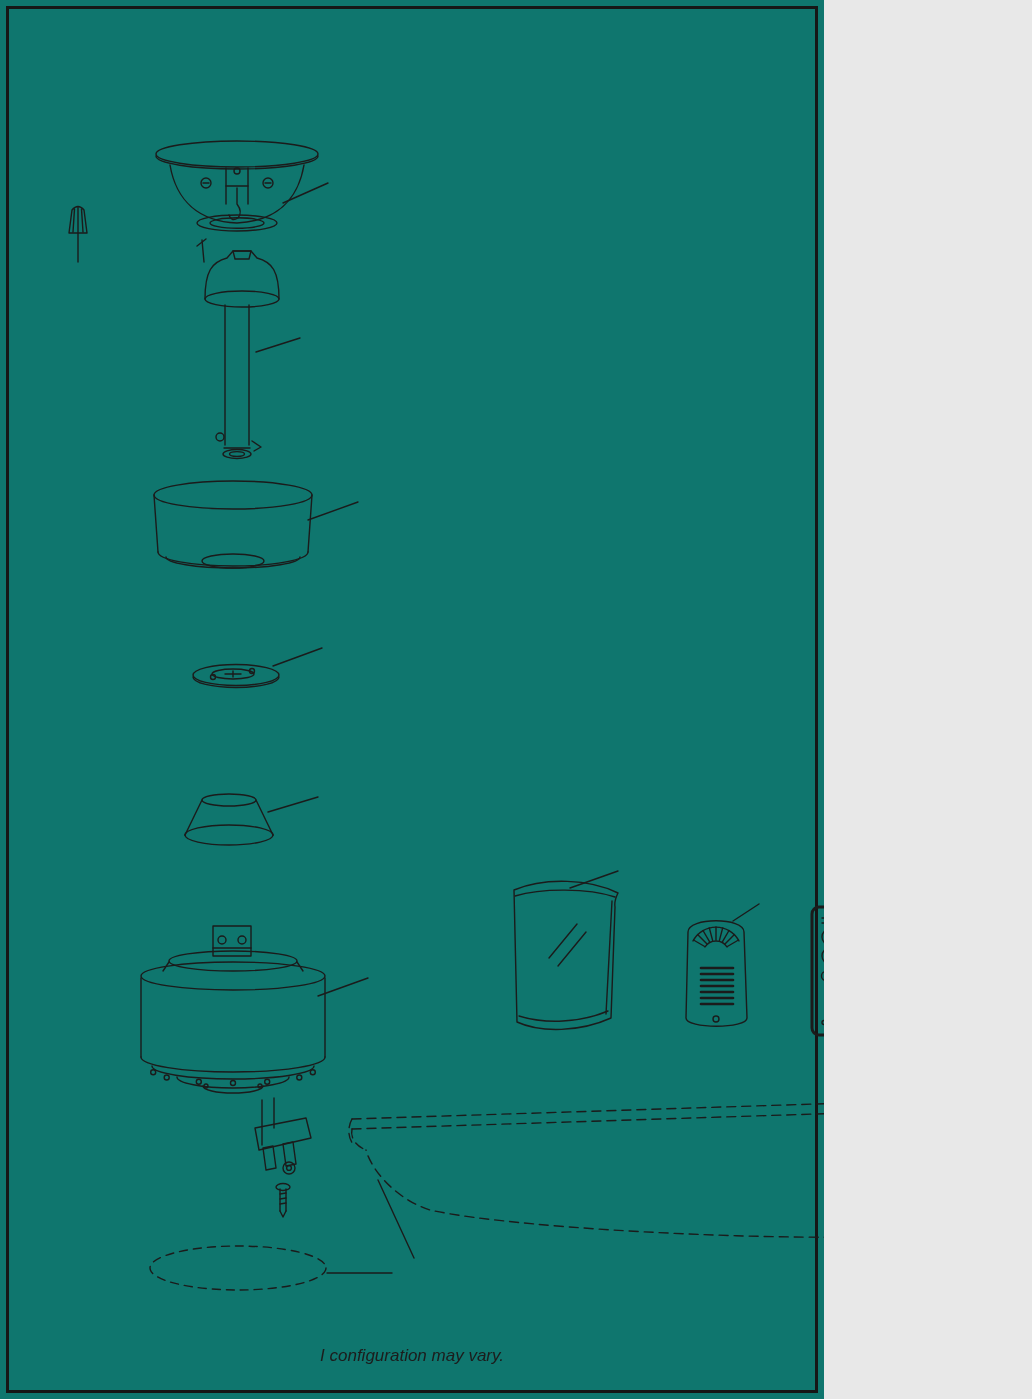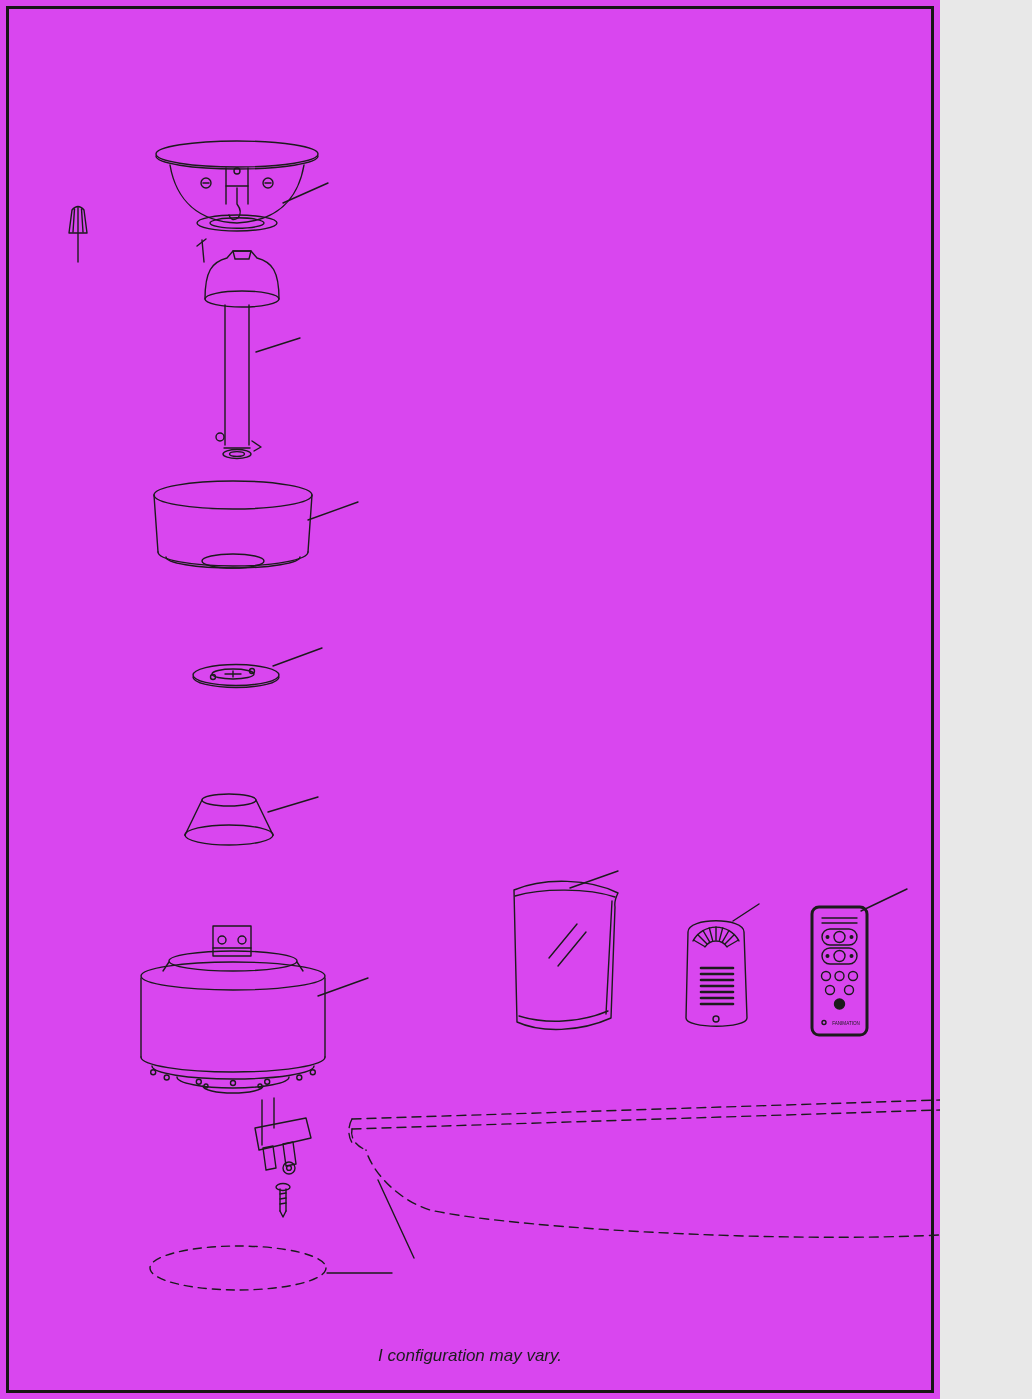--- a/index.html
+++ b/index.html
@@ -1,19 +1,19 @@
 <!DOCTYPE html>
 <html><head>
 <meta charset="utf-8">
 <style>
   html,body{margin:0;padding:0;background:#e8e8e8;}
   .page{
     position:relative;
-    width:940px;height:1399px;
-    background:#d946ef;
+    width:824px;height:1399px;
+    background:#0f766e;
     font-family:"Liberation Sans", sans-serif;
     overflow:hidden;
   }
   .frame{
     position:absolute;left:6px;top:6px;right:6px;bottom:6px;
     border:3px solid #161616;
     pointer-events:none;
   }
   .diagram-svg{position:absolute;left:0;top:0;}
   .caption{

